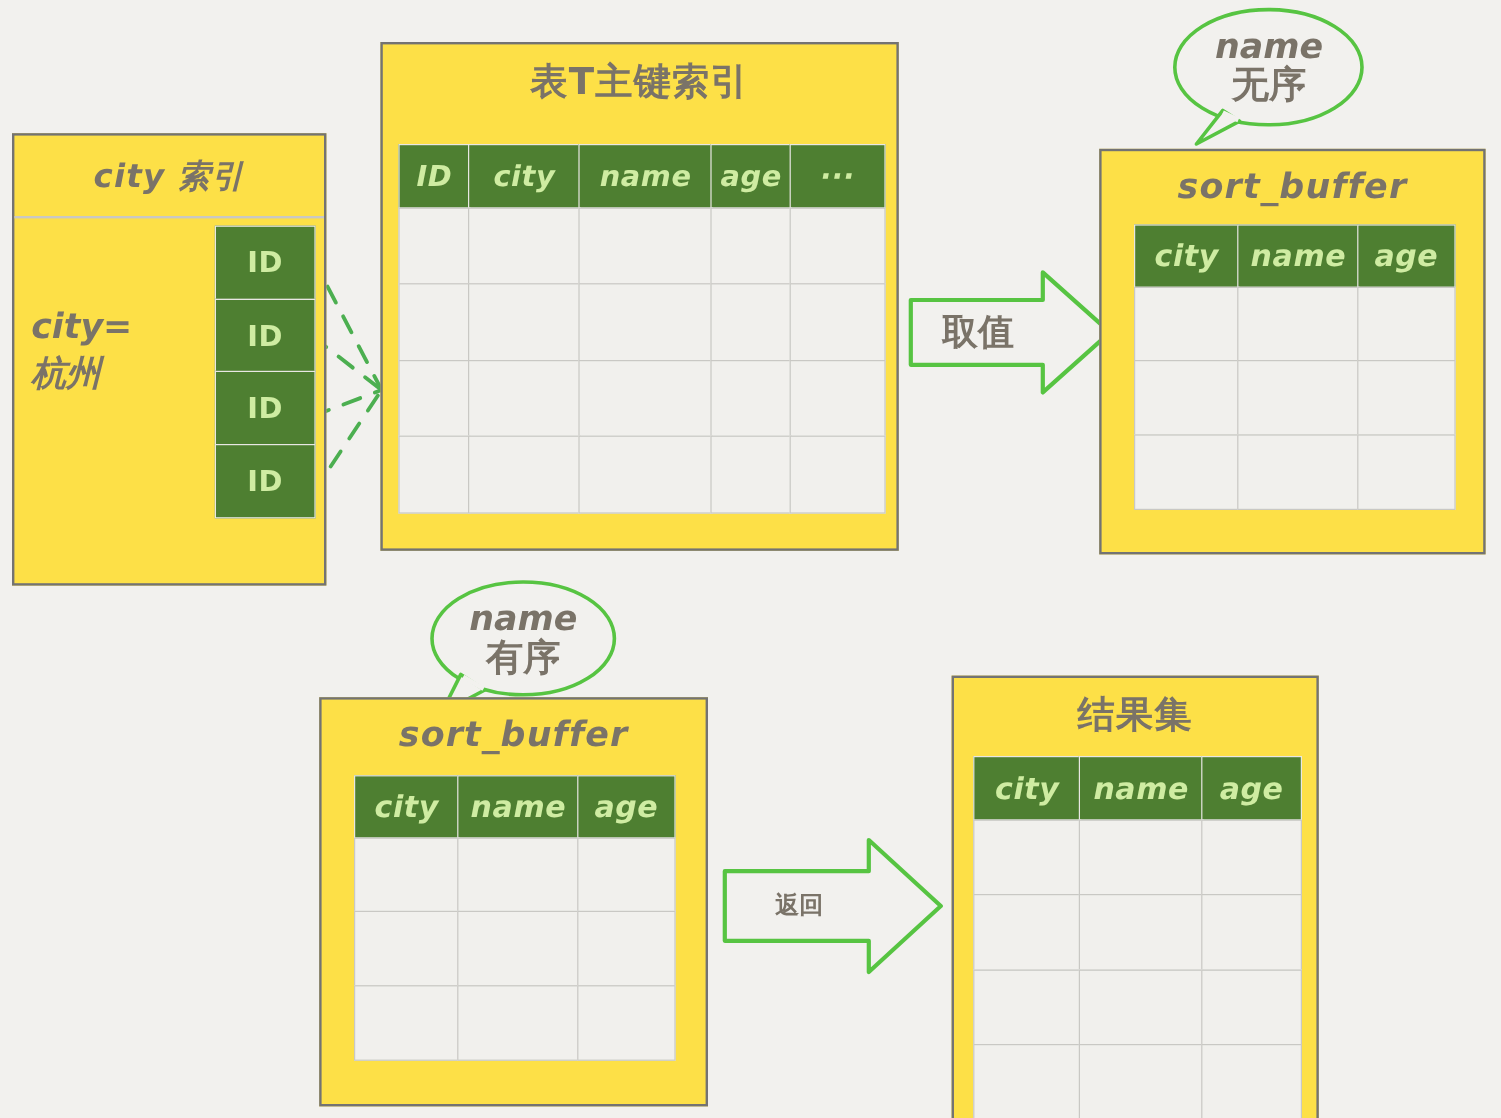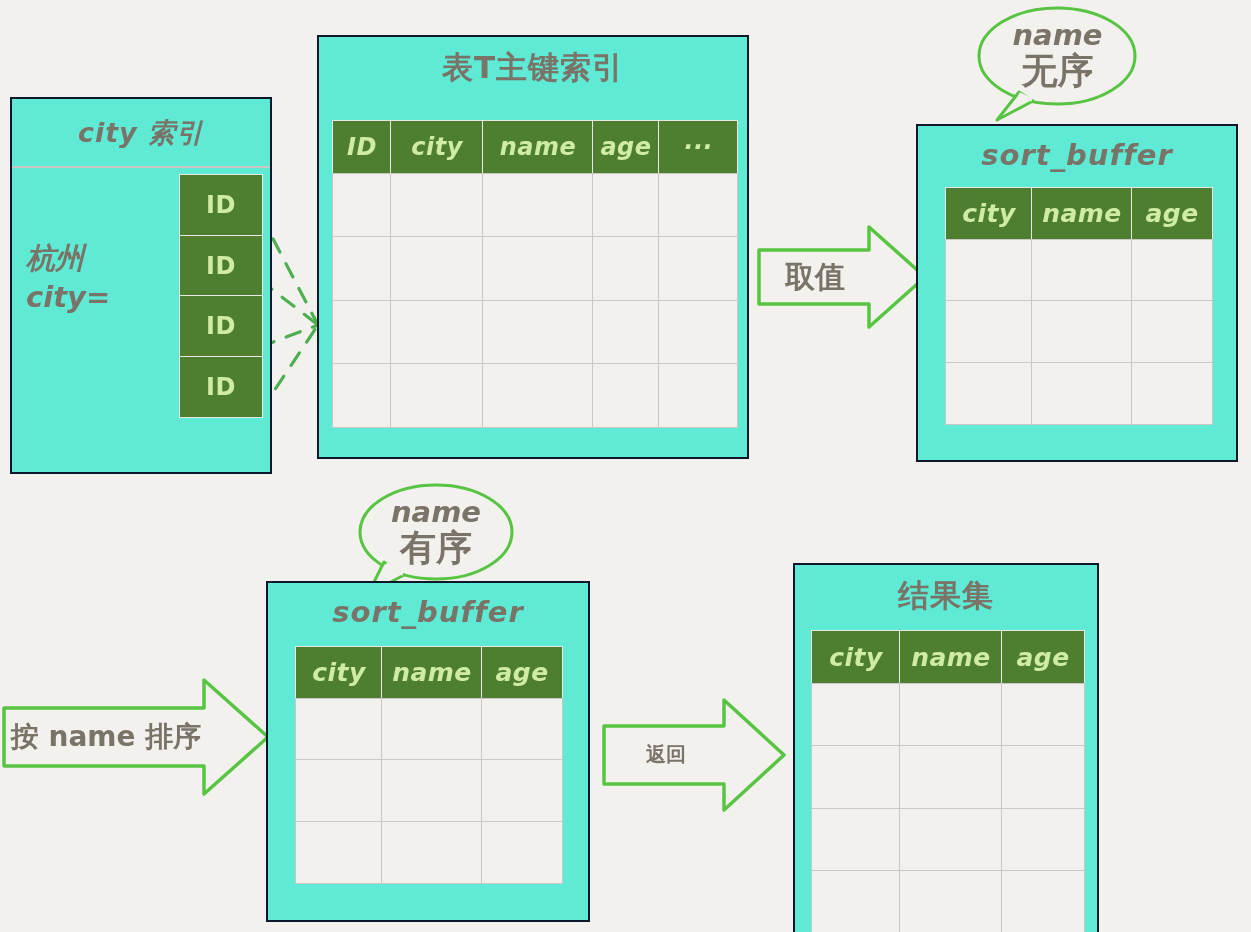--- a/index.html
+++ b/index.html
@@ -13,22 +13,22 @@
     height: 932px;
     background: #f2f1ee;
     font-family: "DejaVu Sans", "Liberation Sans", sans-serif;
     overflow: hidden;
   }
 
   
   .panel {
     position: absolute;
     box-sizing: border-box;
-    border: 2px solid #0f172a;
-    background: #5eead4;
+    border: 2px solid #737373;
+    background: #fde047;
   }
   .panel-title {
     text-align: center;
     color: #7a7368;
     font-style: italic;
     font-weight: bold;
     letter-spacing: 1px;
   }
   .grid {
     position: absolute;
@@ -50,21 +50,21 @@
     align-items: center;
     justify-content: center;
     font-style: italic;
     font-weight: bold;
     letter-spacing: 0.5px;
     margin: -0.75px;
     text-align: center;
   }
 
   
-  #city-index { left: 10px; top: 97px; width: 262px; height: 377px; }
+  #city-index { left: 10px; top: 111px; width: 262px; height: 377px; }
   #city-index .title-row {
     position: absolute; left: 0; top: 0; width: 100%; height: 67px;
     border-bottom: 2px solid #c9c8c4;
     display: flex; align-items: center; justify-content: center;
     font-size: 27px;
   }
   #city-index .city-eq {
     position: absolute; left: 14px; top: 140px; width: 150px;
     text-align: left; color: #7a7368; font-size: 29px; font-weight: bold;
     font-style: italic; line-height: 1.35;
@@ -117,21 +117,21 @@
   
   .bubble { position: absolute; }
   .bubble .btext {
     position: absolute; left: 0; top: 0; width: 100%; height: 100%;
     display: flex; flex-direction: column;
     align-items: center; justify-content: center;
     color: #7a7368; font-weight: bold; line-height: 1.05;
     pointer-events: none;
   }
   .bubble .l1 { font-size: 29px; font-style: italic; }
-  .bubble .l2 { font-size: 36px; margin-top: 2px; }
+  .bubble .l2 { font-size: 31px; margin-top: 2px; }
 
   
   #connectors { position: absolute; left: 0; top: 0; width: 1251px; height: 932px; pointer-events: none; }
 </style>
 </head>
 <body>
 
 <div id="canvas">
 
   <svg id="connectors">
@@ -139,22 +139,22 @@
       <path d="M260 214 L318 325"></path>
       <path d="M260 280 L318 325"></path>
       <path d="M260 347 L318 325"></path>
       <path d="M260 412 L318 325"></path>
     </g>
   </svg>
 
   <div class="panel" id="city-index">
     <div class="title-row panel-title">city 索引</div>
     <div class="city-eq">
+      <div>city=</div>
       <div>杭州</div>
-      <div>city=</div>
     </div>
     <div class="grid" id="id-column">
       <div class="hcell">ID</div>
       <div class="hcell">ID</div>
       <div class="hcell">ID</div>
       <div class="hcell">ID</div>
     </div>
   </div>
 
   <div class="panel" id="primary-index">
@@ -237,26 +237,20 @@
       <ellipse cx="80" cy="50" rx="76" ry="47" fill="#f2f1ee" stroke="#57c442" stroke-width="3"></ellipse>
       <path d="M28 80 L12 112 L48 93 Z" fill="#f2f1ee" stroke="#57c442" stroke-width="3" stroke-linejoin="round"></path>
       <path d="M30 82 L47 92" stroke="#f2f1ee" stroke-width="4"></path>
     </svg>
     <div class="btext" style="transform: translateY(-9px);">
       <div class="l1">name</div>
       <div class="l2">有序</div>
     </div>
   </div>
 
-  <div class="arrow" id="arrow-sort" style="left:2px; top:676px; width:270px; height:122px;">
-    <svg width="270" height="122" viewBox="0 0 270 122">
-      <path d="M2 32 L202 32 L202 4 L266 61 L202 118 L202 90 L2 90 Z" fill="none" stroke="#57c442" stroke-width="3.5" stroke-linejoin="round"></path>
-    </svg>
-    <div class="arrow-label" style="left:8px; top:30px; width:192px; height:62px; font-size:28px;">按 name 排序</div>
-  </div>
 
   <div class="panel" id="sb-bottom">
     <div class="panel-title">sort_buffer</div>
     <div class="grid" id="sbb-grid" style="grid-template-columns: 86px 100px 80px;">
       <div class="hcell">city</div>
       <div class="hcell">name</div>
       <div class="hcell">age</div>
 
       <div class="cell"></div>
       <div class="cell"></div>

